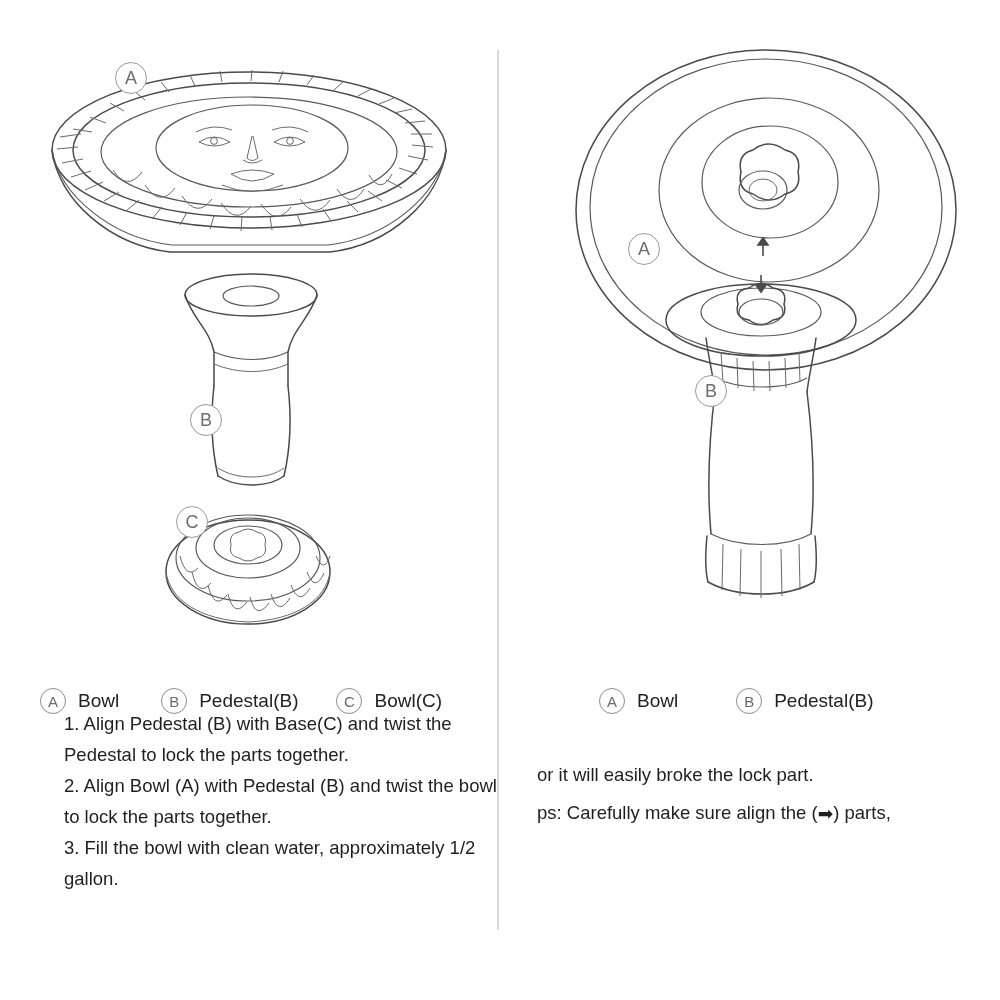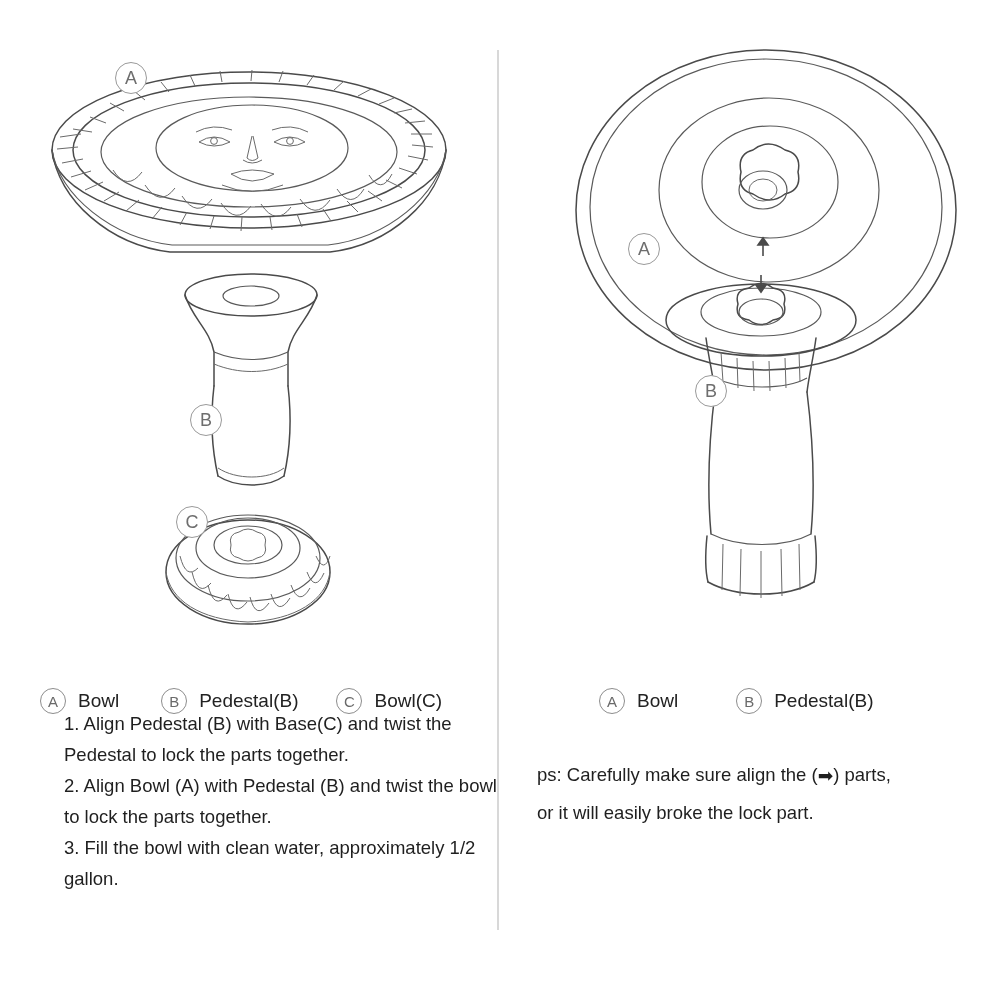--- a/index.html
+++ b/index.html
@@ -352,20 +352,20 @@
       </div>
       <div class="legend-item" style="margin-left:58px;">
         <div class="badge">
             <span>B</span>
           </div>
         <div class="legend-label">Pedestal(B)</div>
       </div>
     </div>
 
     <div class="note" style="left:38px; top:756px; width:440px;">
+      <div>or it will easily broke the lock part.</div>
       <div>
         <span>ps: Carefully make sure align the (</span><span class="inline-arrow">➡</span><span>) parts,</span>
       </div>
-      <div>or it will easily broke the lock part.</div>
     </div>
   </div>
 
 </div>
 
 </body></html>

